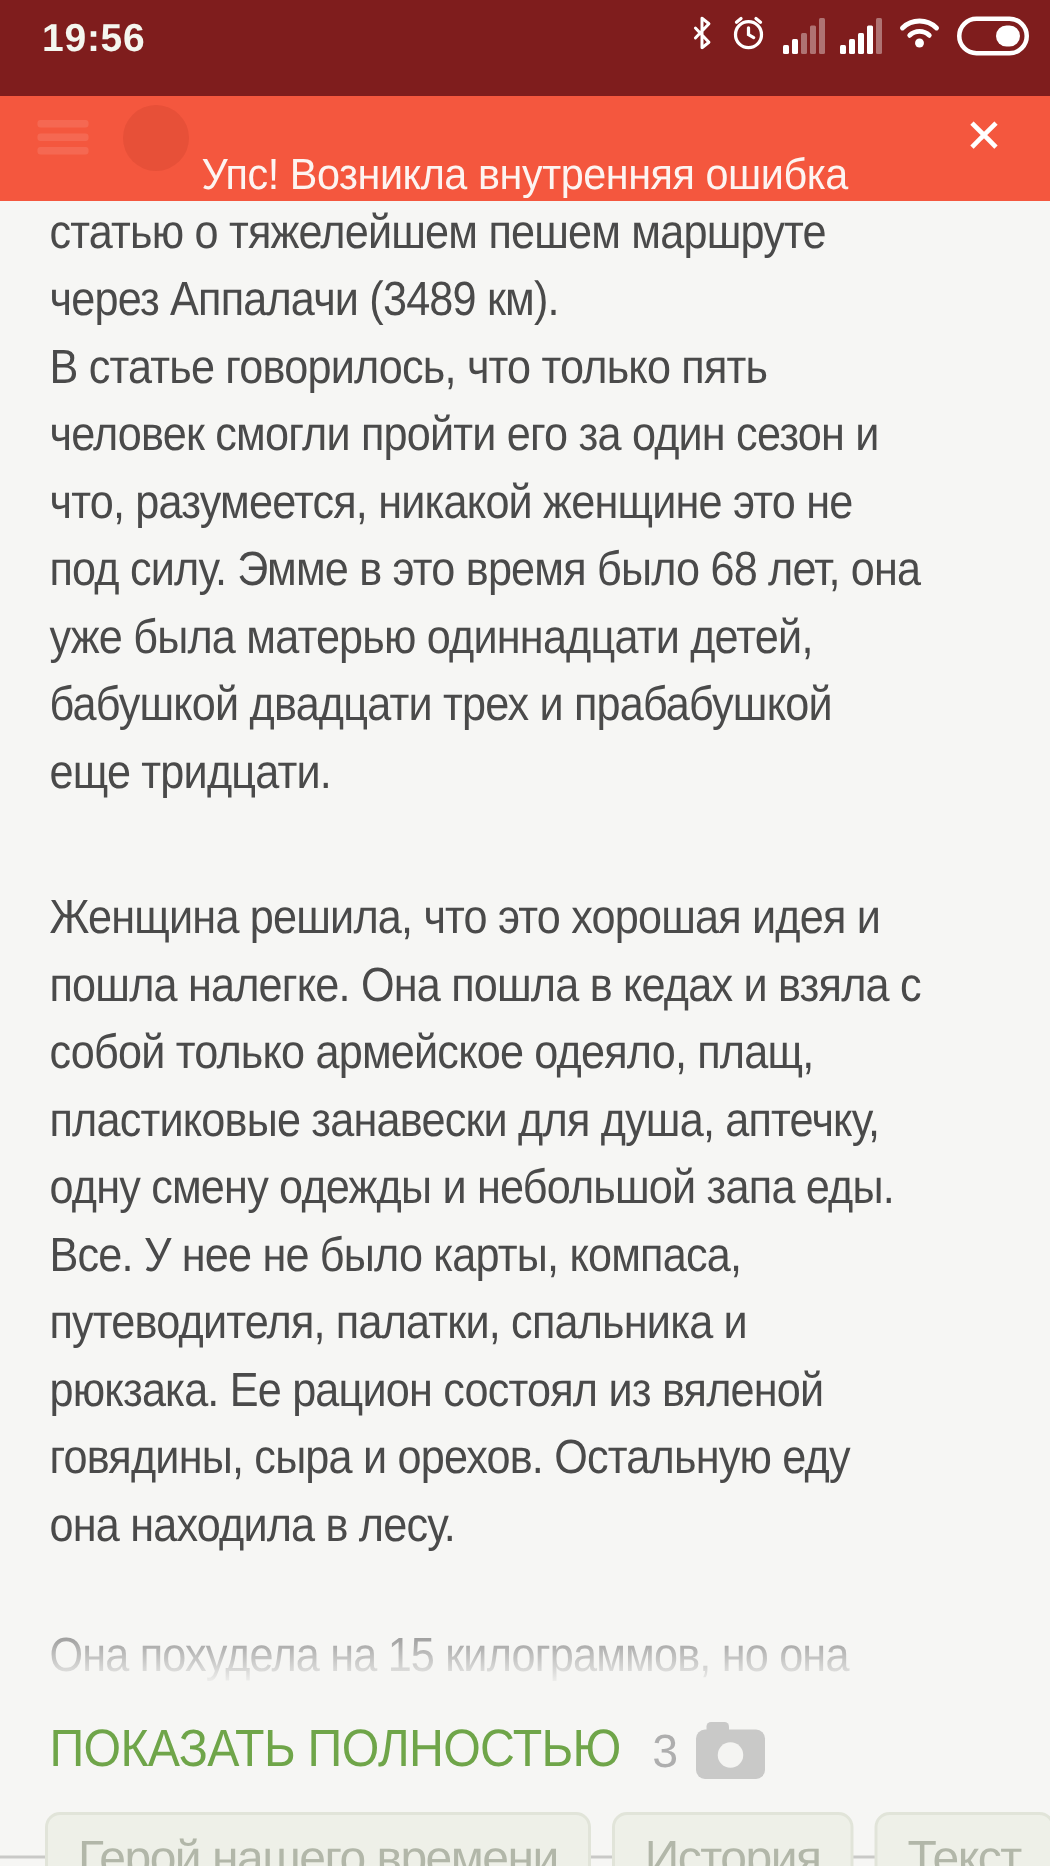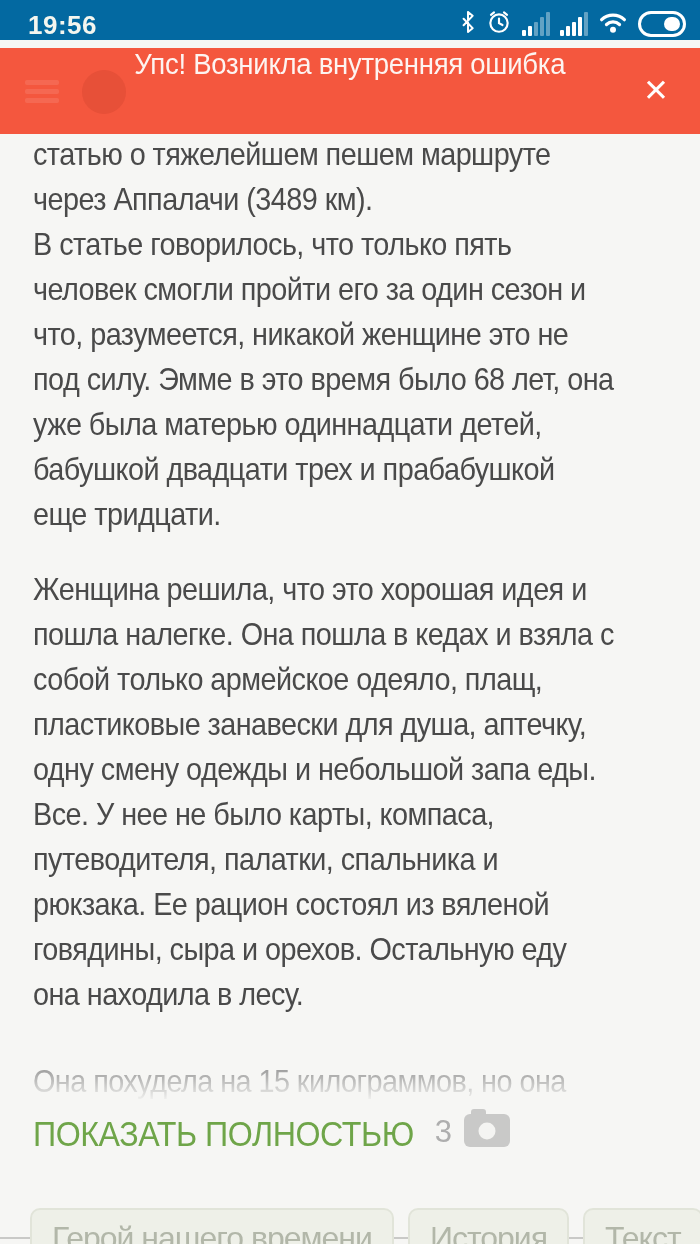--- a/index.html
+++ b/index.html
@@ -3,22 +3,22 @@
 <meta charset="utf-8">
 <style>
   html,body{margin:0;padding:0;background:#dadada;}
   .screen{
     position:relative;width:700px;height:1244px;margin:0 auto;
     background:#f6f6f4;overflow:hidden;
     font-family:"Liberation Sans","DejaVu Sans",sans-serif;
   }
   
   .status-bar{
-    position:absolute;top:0;left:0;width:700px;height:40px;
-    background:#0369a1;z-index:6;display:flex;align-items:center;
+    position:absolute;top:0;left:0;width:700px;height:64px;
+    background:#7f1d1d;z-index:6;display:flex;align-items:center;
   }
   .status-time{
     position:absolute;left:28px;top:0;height:48px;line-height:50px;
     color:#f4f6ef;font-size:26px;font-weight:bold;letter-spacing:0.5px;
   }
   .status-icons{
     position:absolute;right:14px;top:0;height:48px;
     display:flex;align-items:center;gap:10px;
   }
   .sig{display:flex;align-items:flex-end;gap:2px;height:24px;}
@@ -29,49 +29,49 @@
     position:relative;width:48px;height:26px;border:3px solid #fff;
     border-radius:13px;box-sizing:border-box;
   }
   .battery .charge{
     position:absolute;top:3px;bottom:3px;right:3px;width:16px;
     background:#fff;border-radius:7px;
   }
   
   .banner{
     position:absolute;top:48px;left:0;width:700px;height:86px;
-    background:#f4573e;z-index:5;display:flex;align-items:flex-start;justify-content:center;
+    background:#f4573e;z-index:5;display:flex;align-items:flex-end;justify-content:center;
   }
   .banner-msg{color:#fdf4f1;font-size:29px;letter-spacing:-0.3px;transform:scaleX(0.95);}
   .banner-close{
     position:absolute;right:22px;top:0;height:86px;width:44px;border:none;background:none;
     color:#fff;font-size:31px;font-weight:300;cursor:pointer;line-height:86px;text-align:center;padding:0;
   }
   .ghost-menu{position:absolute;left:25px;top:32px;width:34px;height:24px;opacity:0.10;}
   .ghost-menu i{display:block;height:5px;background:#fff;border-radius:2px;margin-bottom:4px;}
   .ghost-circle{
     position:absolute;left:82px;top:22px;width:44px;height:44px;border-radius:50%;
     background:rgba(120,20,10,0.10);
   }
   
   .content{position:absolute;left:33px;top:132px;width:650px;z-index:1;}
   .text-line{
     height:45px;line-height:45px;font-size:32px;color:#4a4a4a;
     letter-spacing:-0.6px;white-space:nowrap;
     transform:scaleX(0.9);transform-origin:0 50%;
   }
-  .para2{margin-top:30px;}
+  .para2{margin-top:52px;}
   .fade-line{position:relative;margin-top:42px;height:45px;overflow:hidden;}
   .fade-line .text-line{color:#8a8a8a;}
   .fade-line::after{
     content:"";position:absolute;inset:0;
     background:linear-gradient(to bottom,rgba(246,246,244,0) 6%,rgba(246,246,244,0.55) 55%,#f6f6f4 96%);
   }
   
-  .show-full-row{display:flex;align-items:flex-start;margin-top:10px;height:50px;}
+  .show-full-row{display:flex;align-items:flex-end;margin-top:10px;height:50px;}
   .show-full-link{
     border:none;background:none;padding:0;cursor:pointer;
     color:#6fa549;font-size:35px;letter-spacing:-0.5px;
     transform:scaleX(0.92);transform-origin:0 50%;
     font-family:"Liberation Sans","DejaVu Sans",sans-serif;white-space:nowrap;
   }
   .img-count{color:#aeaeae;font-size:31px;margin-left:-12px;}
   .camera-icon{position:relative;width:46px;height:33px;background:#c9c9c8;border-radius:6px;margin-left:12px;}
   .camera-icon::before{
     content:"";position:absolute;top:-5px;left:7px;width:15px;height:8px;

